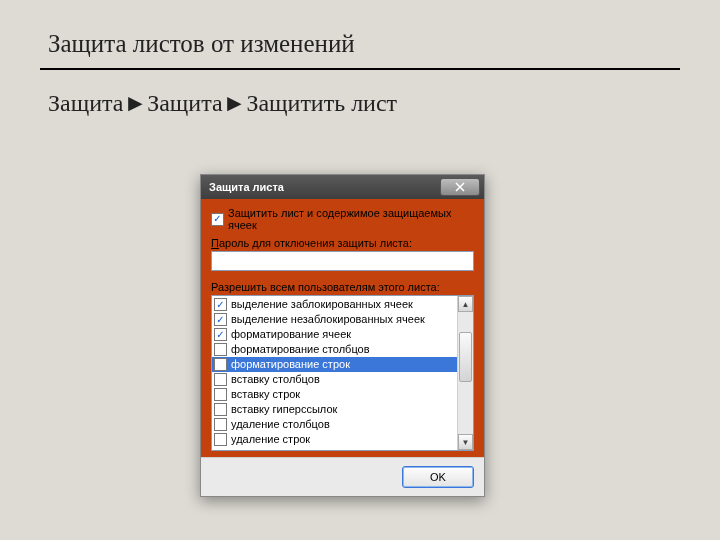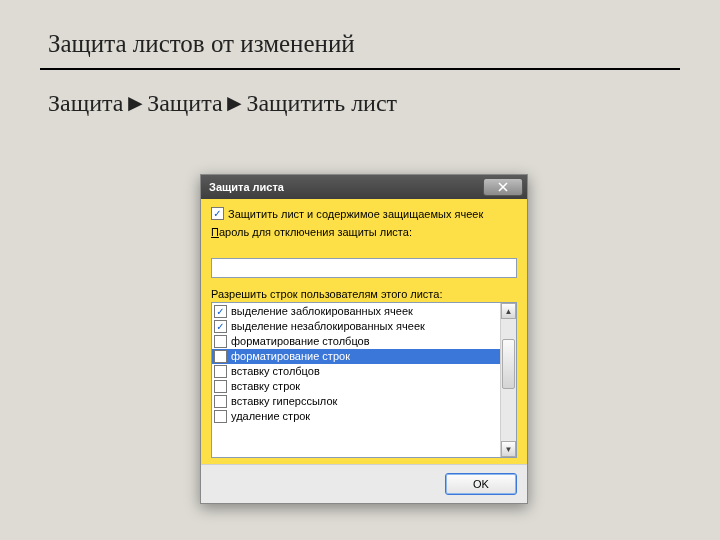--- a/index.html
+++ b/index.html
@@ -25,22 +25,22 @@
   .menu-path {
     font-size: 24px;
     color: #222;
     margin: 0 0 10px 48px;
   }
 
   .dialog {
     position: absolute;
     left: 200px;
     top: 174px;
-    width: 328px;
-    background: #fde047;
+    width: 285px;
+    background: #c2410c;
     border: 1px solid #888;
     box-shadow: 0 4px 14px rgba(0,0,0,0.4);
     font-family: "Segoe UI", Tahoma, sans-serif;
     font-size: 11px;
   }
   .titlebar {
     background: linear-gradient(#5a5a5a, #3e3e3e);
     color: #fff;
     height: 24px;
     display: flex;
@@ -78,21 +78,21 @@
     display: inline-flex;
     align-items: center;
     justify-content: center;
     font-size: 10px;
     line-height: 1;
     color: #0a5bd3;
     flex: 0 0 auto;
   }
   .chk.checked::after { content: "✓"; }
 
-  .label-line { margin-bottom: 20px; }
+  .label-line { margin-bottom: 2px; }
   .underletter { text-decoration: underline; }
 
   .pwd {
     width: 100%;
     height: 20px;
     border: 1px solid #8a9db5;
     background: #fff;
     margin-bottom: 10px;
     padding: 2px 4px;
     font-size: 11px;
@@ -200,51 +200,59 @@
     <div class="checkrow">
       <span class="chk checked"></span>
       <span>Защитить лист и содержимое защищаемых ячеек</span>
     </div>
 
     <div class="label-line">
       <span class="underletter">П</span><span>ароль для отключения защиты листа:</span>
     </div>
     <input class="pwd" type="password" value="" style="">
 
-    <div class="allow-label">Разрешить строк пользователям этого листа:</div>
+    <div class="allow-label">Разрешить всем пользователям этого листа:</div>
 
     <div class="listbox-wrap">
       <div class="listbox" id="perm-list">
           <div class="item">
             <span class="chk checked"></span>
             <span>выделение заблокированных ячеек</span>
           </div>
           <div class="item">
             <span class="chk checked"></span>
             <span>выделение незаблокированных ячеек</span>
           </div>
           <div class="item">
+            <span class="chk checked"></span>
+            <span>форматирование ячеек</span>
+          </div>
+          <div class="item">
             <span class="chk"></span>
             <span>форматирование столбцов</span>
           </div>
           <div class="item selected">
             <span class="chk"></span>
             <span>форматирование строк</span>
           </div>
           <div class="item">
             <span class="chk"></span>
             <span>вставку столбцов</span>
           </div>
           <div class="item">
             <span class="chk"></span>
             <span>вставку строк</span>
           </div>
           <div class="item">
             <span class="chk"></span>
             <span>вставку гиперссылок</span>
+          </div>
+          <div class="item">
+            <span class="chk"></span>
+            <span>удаление столбцов</span>
           </div>
           <div class="item">
             <span class="chk"></span>
             <span>удаление строк</span>
           </div>
         </div>
       <div class="scrollbar">
         <div class="sb-btn">
           <span>▲</span>
         </div>

